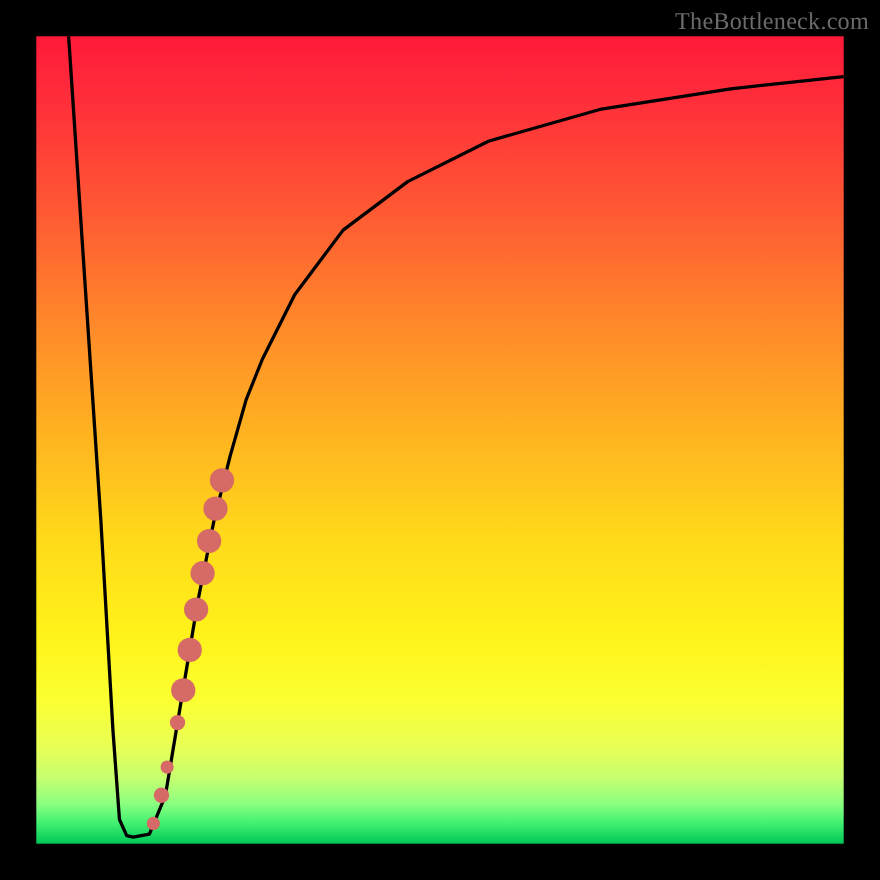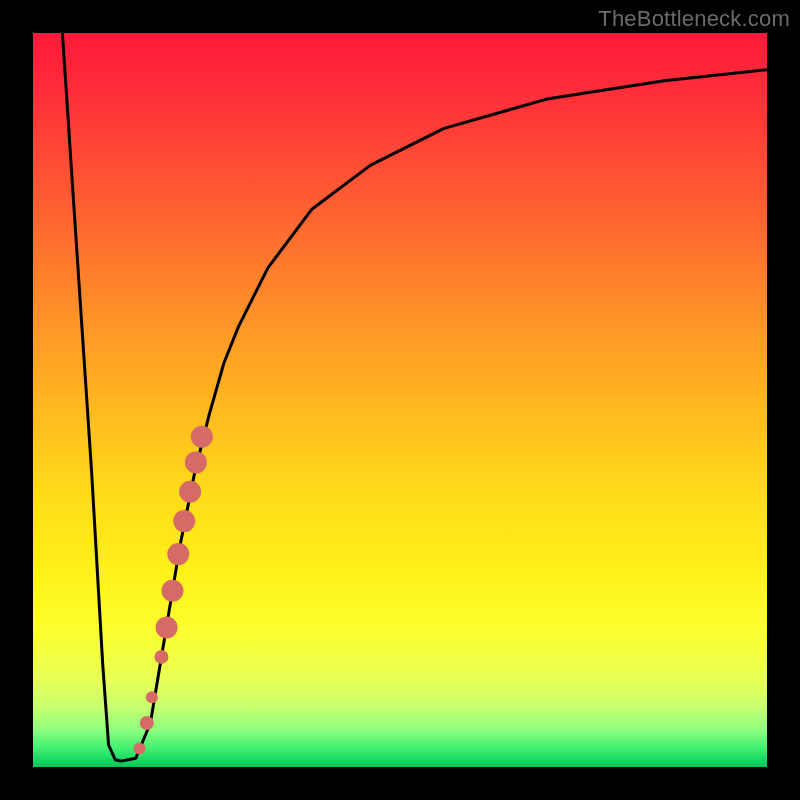--- a/index.html
+++ b/index.html
@@ -41,20 +41,21 @@
   }
   .watermark {
     position: absolute;
     top: 6px;
     right: 10px;
     color: #6b6b6b;
     font-size: 22px;
     font-weight: 500;
     letter-spacing: 0.2px;
     user-select: none;
+    font-family: Liberation Serif, serif;
   }
   svg.curve {
     position: absolute;
     left: 0;
     top: 0;
     width: 734px;
     height: 734px;
   }
 </style>
 </head>

